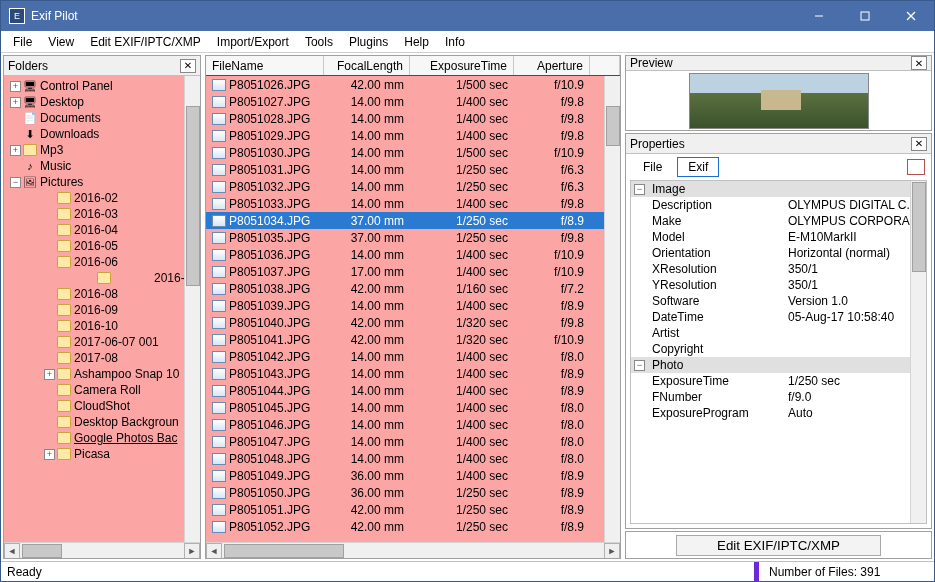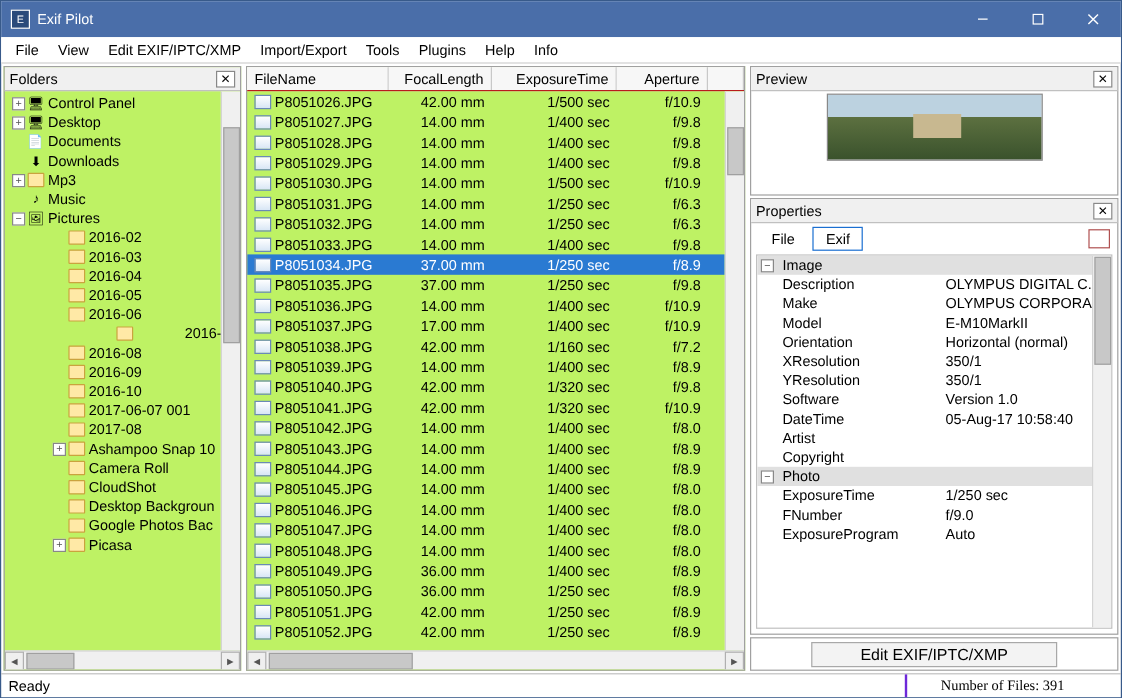--- a/index.html
+++ b/index.html
@@ -6,21 +6,21 @@
 body { font-family: "Segoe UI", Tahoma, sans-serif; font-size: 12px; background: #fff; overflow: hidden; }
 .window { width: 935px; height: 582px; border: 1px solid #385a8a; display: flex; flex-direction: column; background: #fff; }
 .titlebar { height: 30px; background: #4a6ea9; color: #fff; display: flex; align-items: center; padding: 0 0 0 8px; }
 .titlebar .app-icon { width:16px; height:16px; background:#2a4a7a; border:1px solid #fff; margin-right:6px; display:inline-flex; align-items:center; justify-content:center; font-size:9px; }
 .titlebar-title { flex: 1; font-size: 12px; }
 .win-btns { display: flex; height: 100%; }
 .win-btn { width: 46px; display: flex; align-items: center; justify-content: center; color: #fff; cursor: pointer; }
 .menubar { height: 22px; background: #fff; display: flex; align-items: center; padding: 0 4px; border-bottom: 1px solid #d0d0d0; }
 .menu-item { padding: 2px 8px; cursor: pointer; }
 .content { flex: 1; display: flex; min-height: 0; }
-.panel { display: flex; flex-direction: column; border: 1px solid #a0a0a0; margin: 2px; background: #bef264; }
+.panel { display: flex; flex-direction: column; border: 1px solid #a0a0a0; margin: 2px; background: #fca5a5; }
 .panel-left { width: 198px; }
 .panel-mid { width: 416px; }
 .panel-right { flex: 1; display: flex; flex-direction: column; border: none; margin: 2px 2px 2px 2px; }
 .panel-title { height: 20px; background: #f0f0f0; border-bottom: 1px solid #c0c0c0; display: flex; align-items: center; padding: 0 4px; }
 .panel-title-text { flex: 1; font-size:12px; }
 .panel-close { width: 16px; height: 14px; border: 1px solid #888; background: #fff; font-size: 10px; display: flex; align-items: center; justify-content: center; cursor: pointer; }
 .tree { flex: 1; overflow: hidden; position: relative; padding: 2px 0; }
 .tree-inner { height: calc(100% - 16px); overflow: hidden; }
 .tree-row { height: 16px; display: flex; align-items: center; white-space: nowrap; padding-left: 4px; }
 .exp { width: 11px; height: 11px; border: 1px solid #888; background: #fff; font-size: 9px; line-height: 9px; text-align: center; margin-right: 2px; cursor: pointer; color:#555; }
@@ -62,21 +62,21 @@
 .prop-rows { position:absolute; top:0; left:0; right:16px; bottom:0; overflow:hidden; }
 .prow { height:16px; display:flex; align-items:center; }
 .prow.section-head { background:#e0e0e0; font-weight:normal; }
 .pexp { width:11px; height:11px; border:1px solid #888; background:#fff; font-size:9px; line-height:9px; text-align:center; margin:0 3px; color:#555; }
 .pkey { width:136px; padding-left:4px; }
 .pval { flex:1; padding-left:4px; overflow:hidden; white-space:nowrap; }
 .edit-bar { height:28px; border:1px solid #a0a0a0; display:flex; align-items:center; justify-content:center; margin-top:auto; }
 .edit-btn { padding:2px 40px; border:1px solid #a8a8a8; background:#f3f3f3; cursor:pointer; }
 .statusbar { height:20px; border-top:1px solid #c0c0c0; display:flex; align-items:center; font-size:12px; }
 .status-left { flex:1; padding-left:6px; }
-.status-right { border-left:2px solid #6d28d9; padding:0 28px; height:100%; display:flex; align-items:center; min-width:180px;font-family:Liberation Serif, serif; }
+.status-right { border-left:5px solid #6d28d9; padding:0 10px; height:100%; display:flex; align-items:center; min-width:180px; }
 svg { display:block; }
 </style>
 </head>
 <body>
 
 <div class="window">
   <div class="titlebar">
     <span class="app-icon">E</span>
     <span class="titlebar-title">Exif Pilot</span>
     <div class="win-btns">
@@ -222,21 +222,21 @@
             <div class="tree-row" style="padding-left: 40px;">
               <span class="exp-empty"></span>
               <span class="tree-icon folder-icon"></span>
               <span class="tree-label">CloudShot</span>
             </div>
             <div class="tree-row" style="padding-left: 40px;">
               <span class="exp-empty"></span>
               <span class="tree-icon folder-icon"></span>
               <span class="tree-label">Desktop Backgroun</span>
             </div>
-            <div class="tree-row" style="padding-left: 40px;">
+            <div class="tree-row" style="padding-left: 40px; text-decoration: underline;">
               <span class="exp-empty"></span>
               <span class="tree-icon folder-icon"></span>
               <span class="tree-label">Google Photos Bac</span>
             </div>
             <div class="tree-row" style="padding-left: 40px;">
               <span class="exp">+</span>
               <span class="tree-icon folder-icon"></span>
               <span class="tree-label">Picasa</span>
             </div>
           </div>
@@ -514,21 +514,21 @@
             <div class="hscroll-btn">◄</div>
             <div class="hscroll-thumb" style="width:120px"></div>
             <div style="flex:1"></div>
             <div class="hscroll-btn">►</div>
           </div>
         </div>
       </div>
     </div>
 
     <div class="panel-right">
-      <div class="right-sub" style="height:108px">
+      <div class="right-sub" style="height:76px">
         <div class="panel-title">
           <span class="panel-title-text">Preview</span>
           <span class="panel-close">✕</span>
         </div>
         <div class="preview-img-wrap">
             <div class="preview-img"></div>
           </div>
       </div>
 
       <div class="right-sub" style="flex:1;min-height:0">

